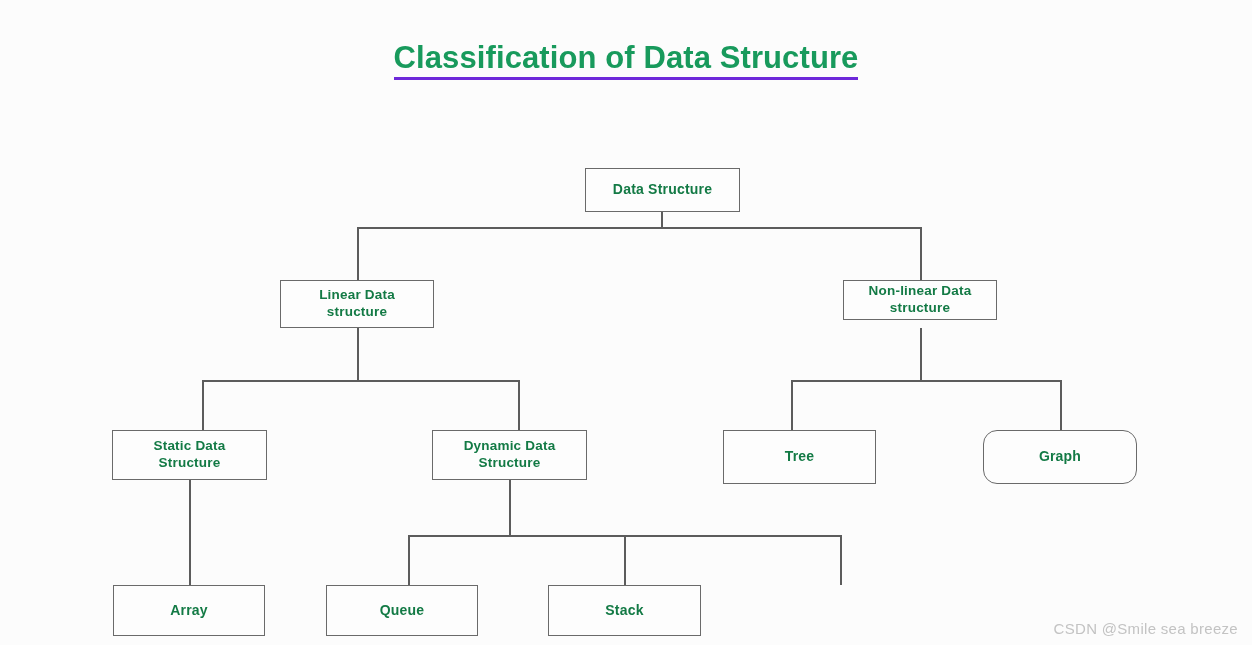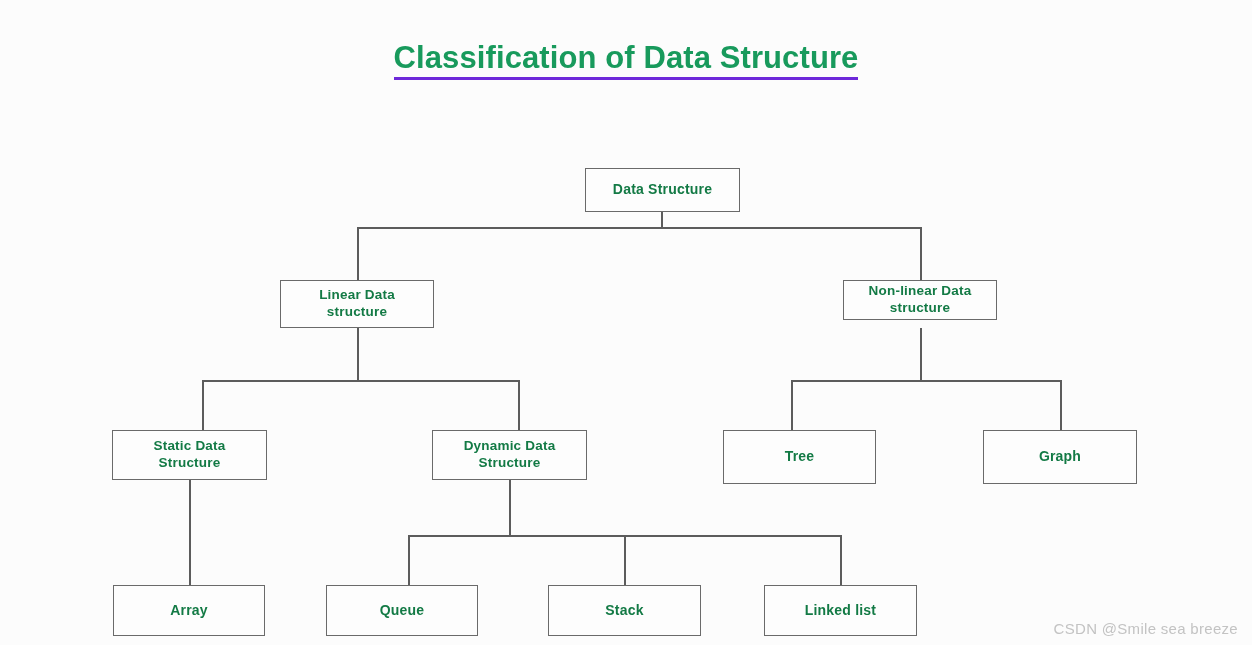--- a/index.html
+++ b/index.html
@@ -127,35 +127,32 @@
 
   <div class="node small" style="left:432px; top:430px; width:155px; height:50px; flex-direction:column;">
     <span>Dynamic Data</span>
     <span>Structure</span>
   </div>
 
   <div class="node" style="left:715px; top:430px; width:153px; height:54px;margin-left:8px;">
     <span>Tree</span>
   </div>
 
-  <div class="node" style="left:983px; top:430px; width:154px; height:54px;">
+  <div class="node" style="left:983px; top:430px; width:154px; height:54px;border-radius:14px;">
     <span>Graph</span>
   </div>
 
   <div class="node" style="left:113px; top:585px; width:152px; height:51px;align-items:center;">
     <span>Array</span>
   </div>
 
   <div class="node" style="left:318px; top:585px; width:152px; height:51px;margin-left:8px;">
     <span>Queue</span>
   </div>
 
   <div class="node" style="left:548px; top:585px; width:153px; height:51px;">
     <span>Stack</span>
   </div>
 
-  <div class="node" style="left:764px; top:585px; width:153px; height:51px;">
-    <span>Linked list</span>
-  </div>
 
   <div id="watermark">CSDN @Smile sea breeze</div>
 
 </div>
 
 </body></html>

